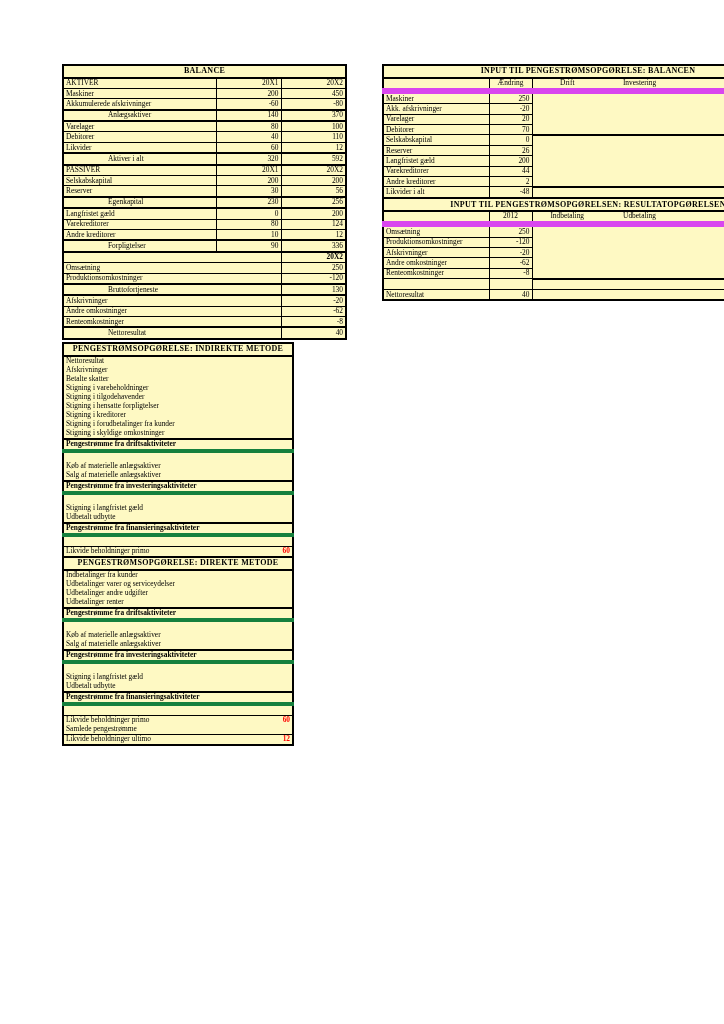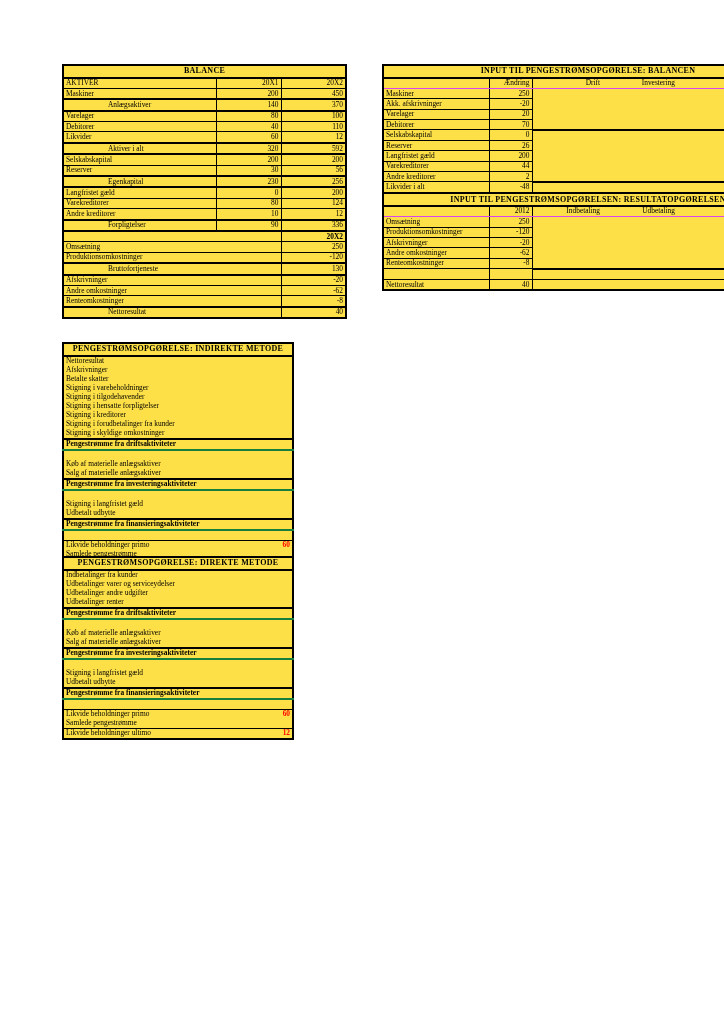--- a/index.html
+++ b/index.html
@@ -1,45 +1,45 @@
 <!DOCTYPE html>
 <html><head>
 <meta charset="utf-8">
 <style>
   html,body{margin:0;padding:0;}
   body{
     width:724px;height:1024px;background:#ffffff;overflow:hidden;position:relative;
     font-family:"Liberation Serif","DejaVu Serif",serif;color:#000;
   }
-  .tbl{border-collapse:collapse;table-layout:fixed;position:absolute;background:#fde047;border:2px solid #000;}
+  .tbl{border-collapse:collapse;table-layout:fixed;position:absolute;background:#fef9c3;border:2px solid #000;}
   .tbl td{
     height:9.4px;font-size:7.4px;line-height:8px;padding:0 2px;
     white-space:nowrap;overflow:hidden;vertical-align:middle;
   }
   .ctbl td{height:9px;}
   .num{text-align:right;}
   .v{border-left:1px solid #000;}
   .ttl{text-align:center;}
   .redv{color:#ff0000;font-weight:bold;}
 
   
   tr.title td{font-weight:bold;text-align:center;border-top:2px solid #000;border-bottom:2px solid #000;
               font-size:8px;height:10.5px;letter-spacing:.3px;}
   tr.head td{font-weight:normal;border-top:2px solid #d946ef;border-bottom:1px solid #000;}
   tr.head2 td{font-weight:bold;border-bottom:1px solid #000;}
   tr.sum td{border-top:2px solid #000;border-bottom:2px solid #000;padding-left:44px;}
   tr.n td{border-bottom:1px solid #000;}
 
-  tr.colhead td{border-bottom:1px solid #d946ef;text-align:right;}
+  tr.colhead td{border-bottom:6px solid #d946ef;text-align:center;}
   .rtbl td.b{border-bottom:1px solid #000;}
   tr.grpend td{border-bottom:2px solid #000;}
   tr.blankline td{border-bottom:1px solid #000;}
   tr.lastrow td{}
 
-  tr.band td{font-weight:bold;border-top:2px solid #000;border-bottom:2px solid #15803d;margin-left:22px;}
+  tr.band td{font-weight:bold;border-top:2px solid #000;border-bottom:4px solid #15803d;margin-left:22px;}
   tr.uline td{border-bottom:1px solid #000;}
   tr.blanku td{border-bottom:1px solid #000;}
   tr.blank td, tr.p td, tr.redrow td{}
 
   #t-balance{left:62px;top:64px;width:283px;}
   #right-block{position:absolute;left:382px;top:64px;width:410px;}
   #t-input-balance{position:relative;width:410px;}
   #t-input-result{position:relative;width:410px;margin-top:-2px;}
   #t-indirect{left:62px;top:342px;width:230px;}
   #t-direct{left:62px;top:556px;width:230px;padding-left:43px;}
@@ -60,20 +60,25 @@
       <tr class="head">
         <td>AKTIVER</td>
         <td class="num v">20X1</td>
         <td class="num v">20X2</td>
       </tr>
       <tr class="n">
         <td>Maskiner</td>
         <td class="num v">200</td>
         <td class="num v">450</td>
       </tr>
+      <tr class="n">
+        <td>Akkumulerede afskrivninger</td>
+        <td class="num v">-60</td>
+        <td class="num v">-80</td>
+      </tr>
       <tr class="sum">
         <td>Anlægsaktiver</td>
         <td class="num v">140</td>
         <td class="num v">370</td>
       </tr>
       <tr class="n">
         <td>Varelager</td>
         <td class="num v">80</td>
         <td class="num v">100</td>
       </tr>
@@ -84,20 +89,25 @@
       </tr>
       <tr class="n">
         <td>Likvider</td>
         <td class="num v">60</td>
         <td class="num v">12</td>
       </tr>
       <tr class="sum">
         <td>Aktiver i alt</td>
         <td class="num v">320</td>
         <td class="num v">592</td>
+      </tr>
+      <tr class="head">
+        <td>PASSIVER</td>
+        <td class="num v">20X1</td>
+        <td class="num v">20X2</td>
       </tr>
       <tr class="n">
         <td>Selskabskapital</td>
         <td class="num v">200</td>
         <td class="num v">200</td>
       </tr>
       <tr class="n">
         <td>Reserver</td>
         <td class="num v">30</td>
         <td class="num v">56</td>

